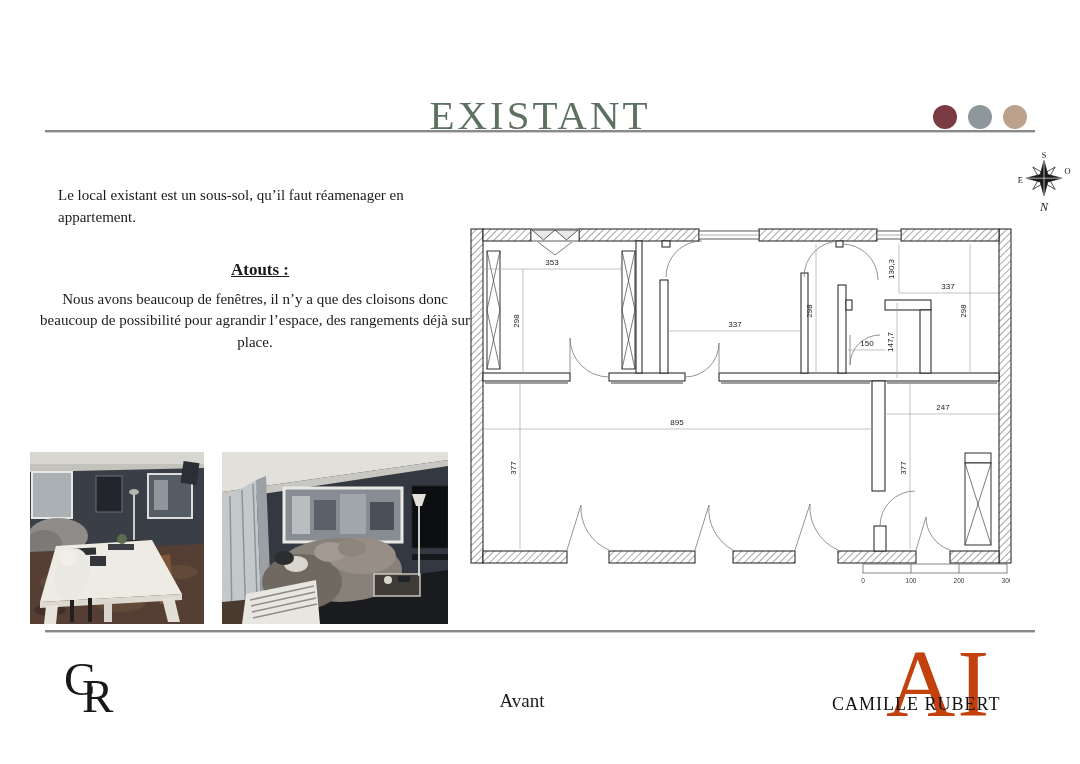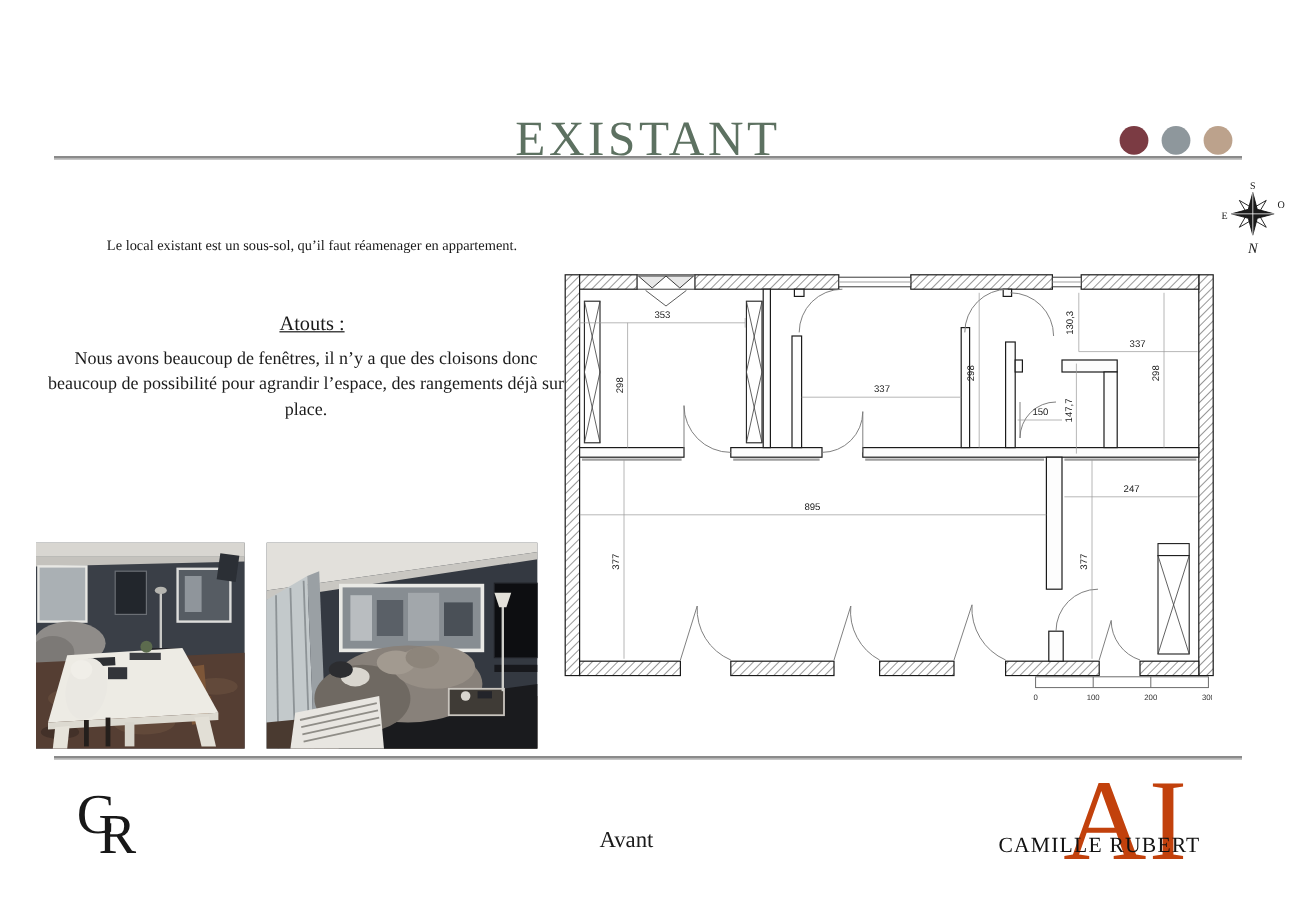--- a/index.html
+++ b/index.html
@@ -13,24 +13,24 @@
   .dot{width:24px;height:24px;border-radius:50%;}
 
   .rule{position:absolute;left:45px;width:990px;height:2px;background:#8a8a8a;
         border-bottom:1px solid #cfcfcf;}
   .rule-top{top:130px;}
   .rule-bottom{top:630px;}
 
   .compass{position:absolute;left:1016px;top:146px;width:56px;height:70px;}
   .compass text{font-family:"Liberation Serif",serif;fill:#222;}
 
-  .intro{position:absolute;left:58px;top:184px;width:404px;text-align:center;
-         font-size:12px;line-height:1.45;}
+  .intro{position:absolute;left:58px;top:170px;width:404px;
+         font-size:15px;line-height:1.45;}
   .section-heading{position:absolute;width:404px;left:58px;text-align:center;
-         font-size:17px;font-weight:normal;text-decoration:underline;}
+         font-size:17px;font-weight:bold;text-decoration:underline;}
   .heading-atouts{top:243px;}
   .heading-contraintes{top:347px;}
   .section-body{position:absolute;text-align:center;font-size:15px;line-height:1.42;}
   .body-atouts{left:40px;top:274px;width:430px;}
   .body-contraintes{left:36px;top:384px;width:436px;}
 
   .photo{position:absolute;display:block;}
   .photo-1{left:30px;top:452px;width:174px;height:172px;}
   .photo-2{left:222px;top:452px;width:226px;height:172px;}
 

